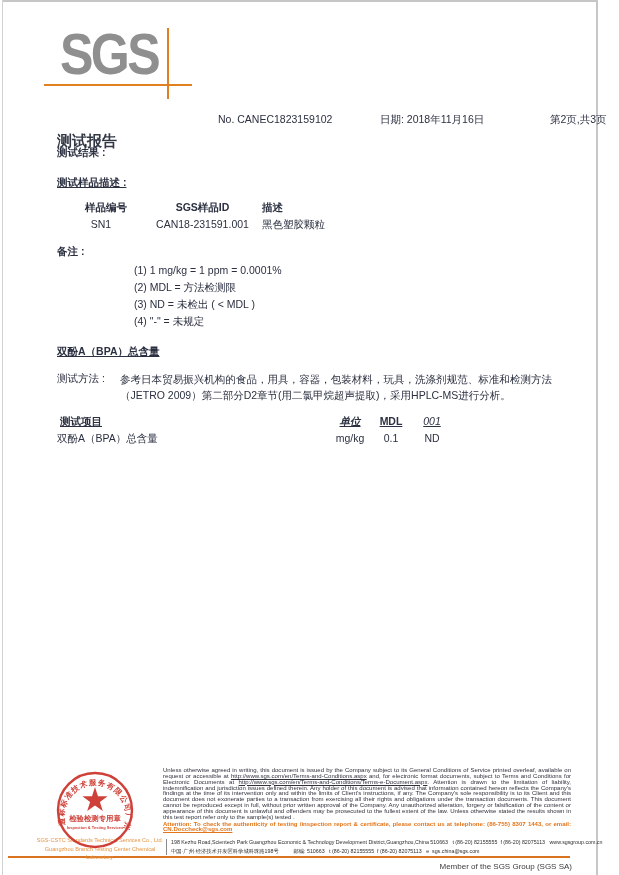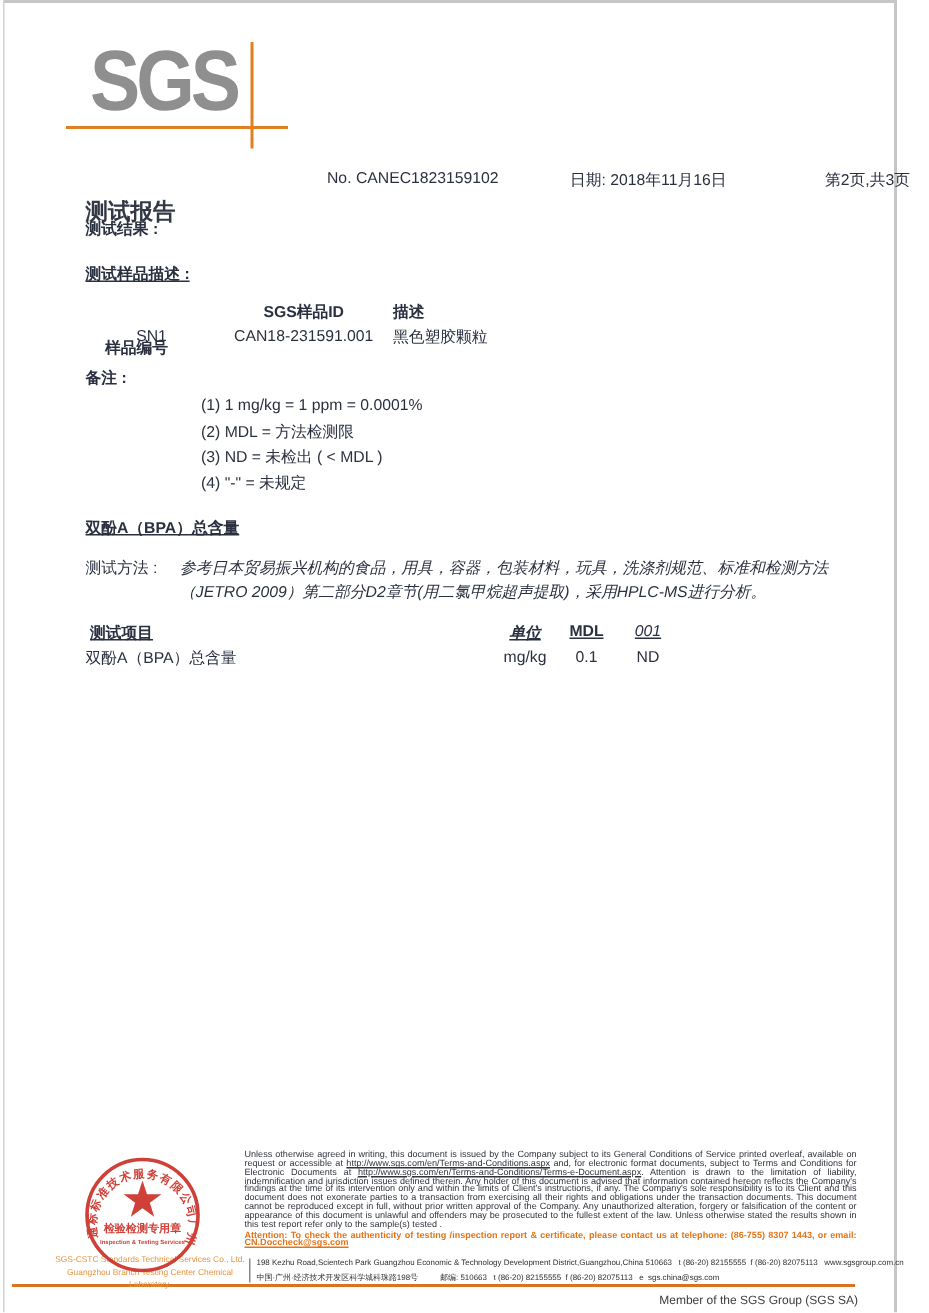--- a/index.html
+++ b/index.html
@@ -16,21 +16,21 @@
   
   .doc-title{left:57px;top:108px;font-size:15px;font-weight:bold;color:#333845;margin-top:24px;}
   .hdr{font-size:10.5px;top:113px;}
   
   .t{font-size:10.5px;}
   .b{font-weight:bold;}
   .u{text-decoration:underline;}
   .i{font-style:italic;}
   .ctr{text-align:center;display:inline-block;}
   .notes div{height:17px;margin-left:28px;}
-  .method{width:432px;line-height:15.5px;text-align:justify;font-style:italic;}
+  .method{width:432px;line-height:15.5px;text-align:justify;}
   
   .legal{left:163px;top:768px;width:408px;font-size:6.05px;line-height:5.85px;
          text-align:justify;color:#30333d;}
   .legal .lk{text-decoration:underline;}
   .attention{color:#e2751a;font-weight:bold;margin-top:1px;}
   .company{left:30px;top:836px;width:140px;text-align:center;color:#e59543;
            font-size:5.6px;line-height:8.5px;z-index:1;}
   .addr{font-size:5.3px;color:#2e2e2e;white-space:pre;}
   .divider{left:166px;top:839px;width:1px;height:16px;background:#8a8a8a;}
   .orangerule{left:8px;top:856px;width:562px;height:2px;background:#d9731f;}
@@ -49,21 +49,21 @@
 <div class="abs logo-vline"></div>
 
 <div class="abs doc-title">测试报告</div>
 <div class="abs hdr" style="left:218px;">No. CANEC1823159102</div>
 <div class="abs hdr" style="left:380px;">日期: 2018年11月16日</div>
 <div class="abs hdr" style="left:518px;margin-left:32px;">第2页,共3页</div>
 
 <div class="abs t b" style="left:57px;top:146px;">测试结果 :</div>
 <div class="abs t b u" style="left:57px;top:176px;">测试样品描述 :</div>
 
-<div class="abs t b ctr" style="left:52px;top:201px;width:78px;margin-top:24px;">样品编号</div>
+<div class="abs t b ctr" style="left:67px;top:201px;width:78px;">样品编号</div>
 <div class="abs t b ctr" style="left:140px;top:201px;width:125px;">SGS样品ID</div>
 <div class="abs t b" style="left:262px;top:201px;">描述</div>
 <div class="abs t ctr" style="left:62px;top:218px;width:78px;">SN1</div>
 <div class="abs t ctr" style="left:140px;top:218px;width:125px;">CAN18-231591.001</div>
 <div class="abs t" style="left:262px;top:218px;text-align:right;">黑色塑胶颗粒</div>
 
 <div class="abs t b" style="left:57px;top:245px;">备注 :</div>
 <div class="abs t notes" style="left:106px;top:264px;">
   <div>(1) 1 mg/kg = 1 ppm = 0.0001%</div>
   <div>(2) MDL = 方法检测限</div>

